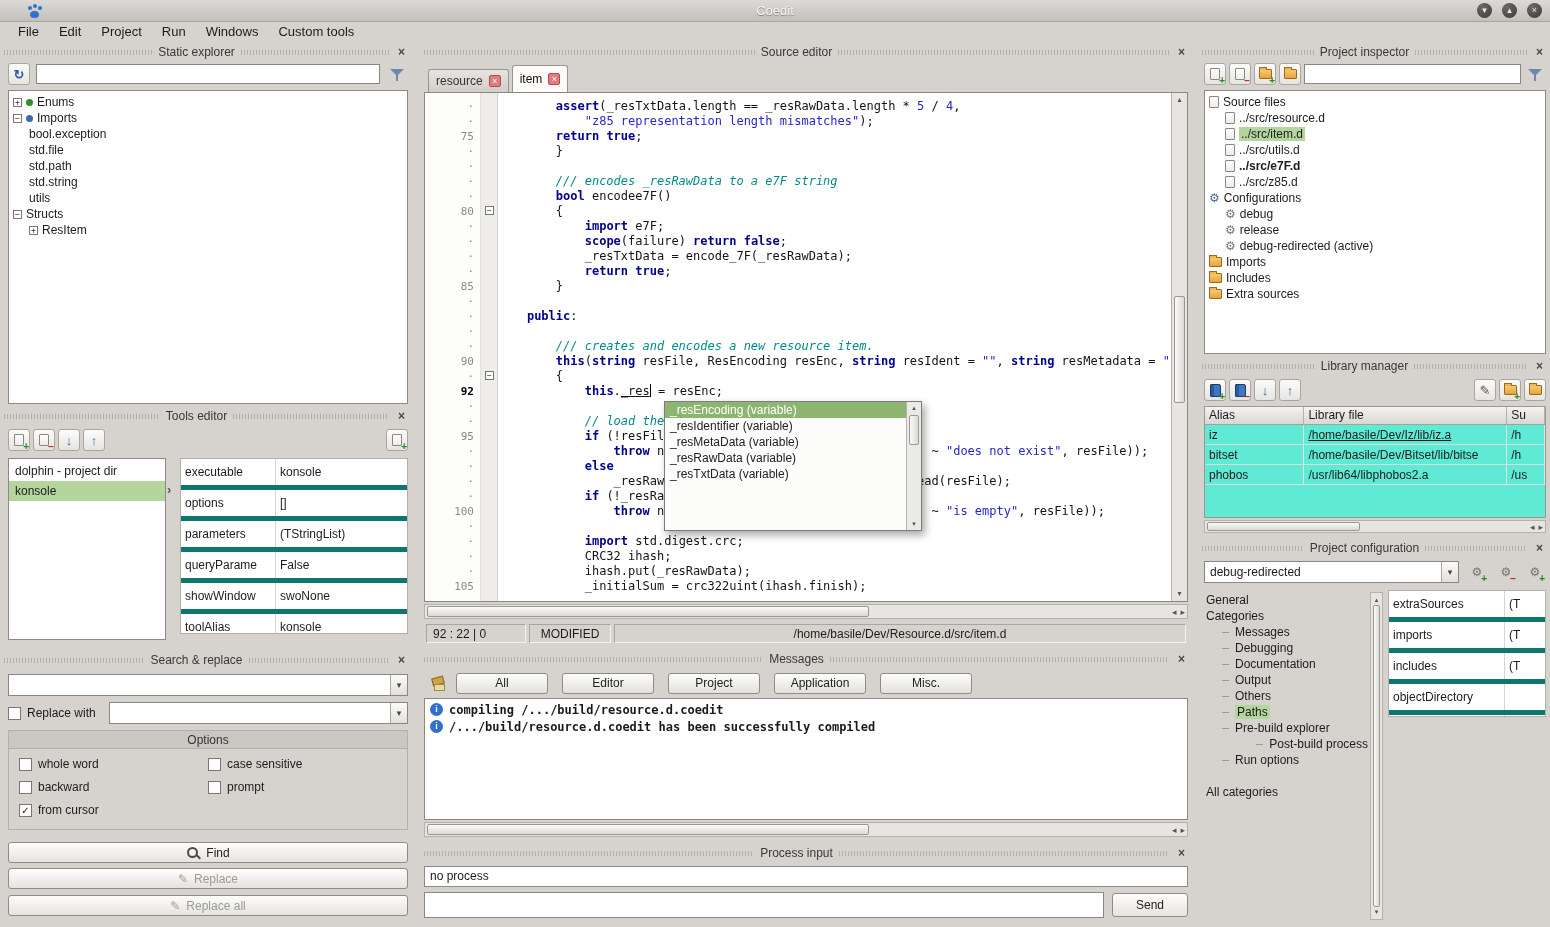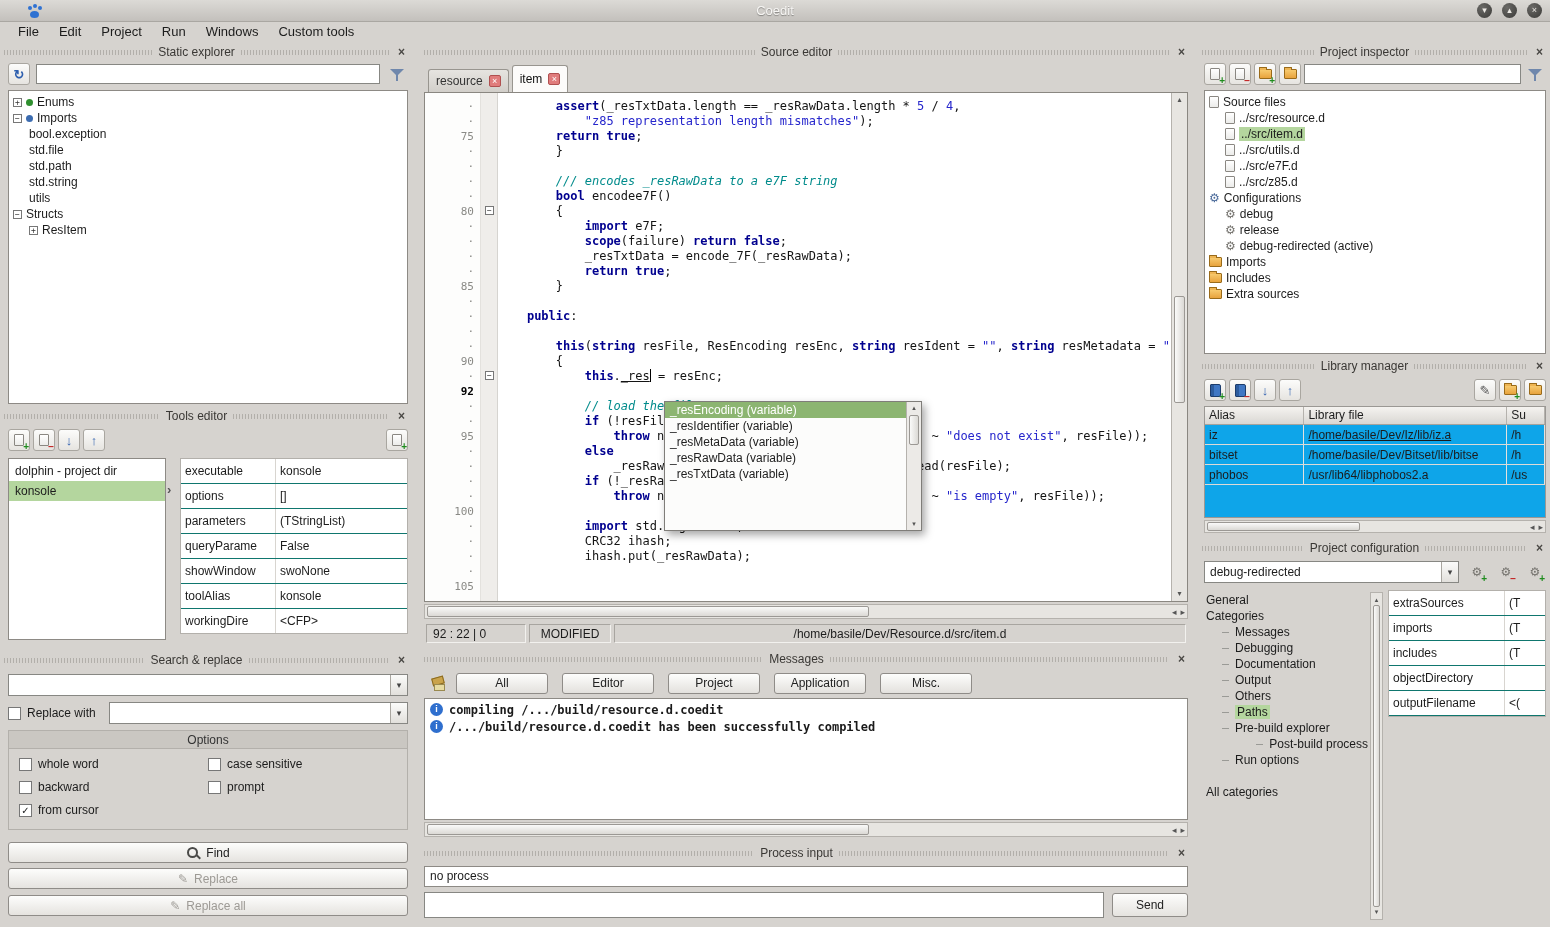--- a/index.html
+++ b/index.html
@@ -67,21 +67,21 @@
 .trow{height:16px;display:flex;align-items:center;gap:4px;white-space:nowrap;font-size:12px}
 .tlabel.sel{background:#b4d69e;padding:0 2px}
 .expander{width:9px;height:9px;border:1px solid #777;background:#fff;font:8px/8px "DejaVu Sans Mono",monospace;text-align:center;color:#333;flex:none}
 .ticon.glyph{display:inline-block}
 .dash::before{content:"";display:inline-block;width:7px;height:1px;background:#9a9a96;margin-right:2px}
 .litem{height:20px;line-height:20px;padding-left:6px;white-space:nowrap}
 .litem.rowsel{background:#b4d69e}
 
 
 .pgrid{position:absolute;background:#fff;border:1px solid #b3b0ab;overflow:hidden}
-.grow-r{display:flex;height:25px;border-bottom:1px solid #0f766e;align-items:center}
+.grow-r{display:flex;height:31px;border-bottom:5px solid #0f766e;align-items:center}
 .gkey{padding-left:4px;border-right:1px solid #d8d5d0;height:100%;display:flex;align-items:center;overflow:hidden;white-space:nowrap;flex:none}
 .gval{padding-left:4px;flex:1;overflow:hidden;white-space:nowrap}
 
 
 .groupbox{position:absolute;border:1px solid #b3b0ab}
 .gb-head{height:18px;background:#cac7c2;display:flex;align-items:center;justify-content:center;color:#333;border-bottom:1px solid #b3b0ab}
 .gb-body{display:grid;grid-template-columns:1fr 1fr;padding:8px 10px;row-gap:9px}
 .cbrow{display:flex;align-items:center;gap:6px}
 .cb{width:13px;height:13px;border:1px solid #777;background:#fff;font:bold 10px/12px "DejaVu Sans",sans-serif;text-align:center;color:#1a1a1a;flex:none}
 
@@ -132,21 +132,21 @@
 .scell{height:19px;border:1px solid;border-color:#a8a5a0 #f2f1ee #f2f1ee #a8a5a0;display:flex;align-items:center;padding:0 6px;white-space:nowrap;overflow:hidden}
 .scell.center{justify-content:center}
 
 
 .filters{display:flex;gap:14px;align-items:center;margin-left:10px}
 .fbtn{min-width:92px;height:21px;border:1px solid #8f8c88;border-radius:3px;background:linear-gradient(#fdfdfc,#e3e1dd);font:12px "Liberation Sans",sans-serif;color:#222}
 .mrow{height:17px;display:flex;align-items:center;gap:6px;padding:0 5px;white-space:nowrap}
 .mtext{font:600 12px "DejaVu Sans Mono",monospace;color:#1a1a1a}
 
 
-.lmtable{position:absolute;background:#0ea5e9;border:1px solid #9b9894;overflow:hidden}
+.lmtable{position:absolute;background:#5eead4;border:1px solid #9b9894;overflow:hidden}
 .lmhead{display:flex;height:18px;background:linear-gradient(#f5f3f0,#d9d7d3);border-bottom:1px solid #a5a29c}
 .lmh{padding:1px 4px;border-right:1px solid #b5b2ad;overflow:hidden;white-space:nowrap}
 .lmr{display:flex;height:20px;border-bottom:1px solid #dddbd7;align-items:center}
 .lmc{padding:0 4px;border-right:1px solid #e4e2de;overflow:hidden;white-space:nowrap;height:100%;display:flex;align-items:center}
 </style>
 </head>
 <body>
 
 <div>
 
@@ -405,35 +405,37 @@
         <div class="cline"><span>        </span><span class="tk-k">bool</span><span> encodee7F()</span></div>
         <div class="cline"><span>        {</span></div>
         <div class="cline"><span>            </span><span class="tk-k">import</span><span> e7F;</span></div>
         <div class="cline"><span>            </span><span class="tk-k">scope</span><span>(failure) </span><span class="tk-k">return</span><span> </span><span class="tk-k">false</span><span>;</span></div>
         <div class="cline"><span>            _resTxtData = encode_7F(_resRawData);</span></div>
         <div class="cline"><span>            </span><span class="tk-k">return</span><span> </span><span class="tk-k">true</span><span>;</span></div>
         <div class="cline"><span>        }</span></div>
         <div class="cline"></div>
         <div class="cline"><span>    </span><span class="tk-k">public</span><span>:</span></div>
         <div class="cline"></div>
+        <div class="cline"><span>        </span><span class="tk-c">/// creates and encodes a new resource item.</span></div>
         <div class="cline"><span>        </span><span class="tk-k">this</span><span>(</span><span class="tk-k">string</span><span> resFile, ResEncoding resEnc, </span><span class="tk-k">string</span><span> resIdent = </span><span class="tk-s">""</span><span>, </span><span class="tk-k">string</span><span> resMetadata = </span><span class="tk-s">""</span></div>
         <div class="cline"><span>        {</span></div>
         <div class="cline"><span>            </span><span class="tk-k">this</span><span>.</span><span class="tk-u">_res</span><span class="caret"></span><span> = resEnc;</span></div>
         <div class="cline"></div>
         <div class="cline"><span>            </span><span class="tk-c">// load the file</span></div>
         <div class="cline"><span>            </span><span class="tk-k">if</span><span> (!resFile.exists)</span></div>
         <div class="cline"><span>                </span><span class="tk-k">throw</span><span> new Exception(resFile.baseName        ~ </span><span class="tk-s">"does not exist"</span><span>, resFile));</span></div>
         <div class="cline"><span>            </span><span class="tk-k">else</span></div>
         <div class="cline"><span>                _resRawData = cast(ubyte[])     std.file.read(resFile);</span></div>
         <div class="cline"><span>            </span><span class="tk-k">if</span><span> (!_resRawData.length)</span></div>
         <div class="cline"><span>                </span><span class="tk-k">throw</span><span> new Exception(resFile.baseName        ~ </span><span class="tk-s">"is empty"</span><span>, resFile));</span></div>
         <div class="cline"></div>
         <div class="cline"><span>            </span><span class="tk-k">import</span><span> std.digest.crc;</span></div>
         <div class="cline"><span>            CRC32 ihash;</span></div>
         <div class="cline"><span>            ihash.put(_resRawData);</span></div>
+        <div class="cline"><span>            _initialSum = crc322uint(ihash.finish);</span></div>
       </div>
     <div class="vscroll">
       <span class="varrow">▴</span>
       <span class="vthumb" style="top:40%;height:21%"></span>
       <span class="varrow bottom">▾</span>
     </div>
     <div class="popup">
       <div class="plist" id="popup-list">
           <div class="pitem psel">_resEncoding (variable)</div>
           <div class="pitem">_resIdentifier (variable)</div>
@@ -544,21 +546,21 @@
         <span class="tlabel">../src/resource.d</span>
       </div>
       <div class="trow" style="padding-left: 20px;">
         <span class="ticon i-doc"></span>
         <span class="tlabel sel">../src/item.d</span>
       </div>
       <div class="trow" style="padding-left: 20px;">
         <span class="ticon i-doc"></span>
         <span class="tlabel">../src/utils.d</span>
       </div>
-      <div class="trow" style="padding-left: 20px;">
+      <div class="trow" style="padding-left: 20px; font-weight: bold;">
         <span class="ticon i-doc"></span>
         <span class="tlabel">../src/e7F.d</span>
       </div>
       <div class="trow" style="padding-left: 20px;">
         <span class="ticon i-doc"></span>
         <span class="tlabel">../src/z85.d</span>
       </div>
       <div class="trow" style="padding-left: 4px;">
         <span class="ticon i-wrench glyph">⚙</span>
         <span class="tlabel">Configurations</span>

